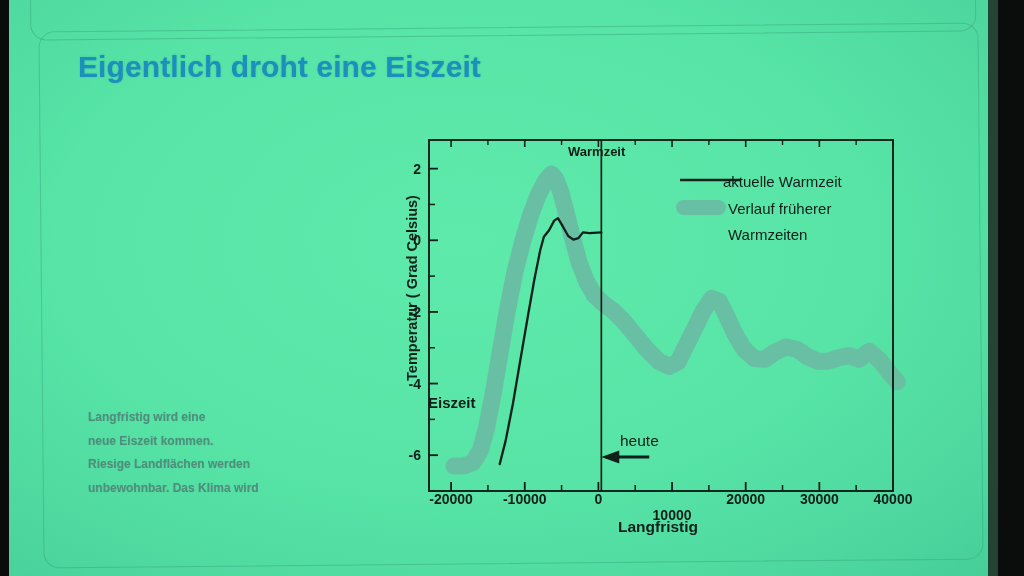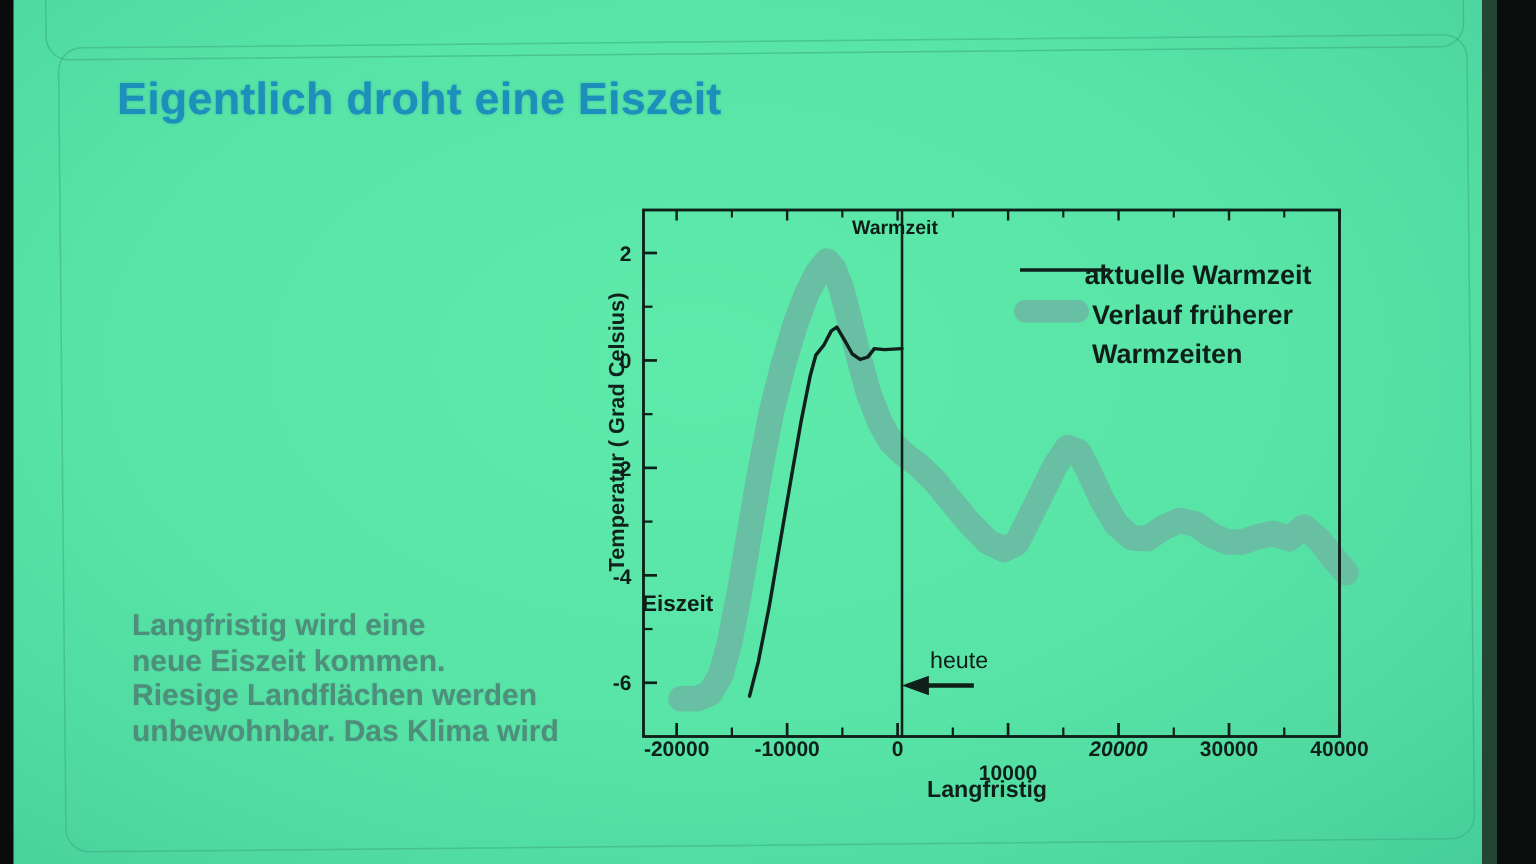--- a/index.html
+++ b/index.html
@@ -43,21 +43,21 @@
     position:absolute;left:70px;top:50px;
     font-size:30px;font-weight:bold;letter-spacing:.1px;
     color:#1c8fba;
     text-shadow:0 0 2px rgba(28,143,186,.45);
     white-space:nowrap;
   }
 
   
   .body-text{
     position:absolute;left:80px;top:406px;width:300px;
-    font-size:20px;font-weight:bold;line-height:23.5px;
+    font-size:12px;font-weight:bold;line-height:23.5px;
     color:#4e8f7c;
     text-shadow:0 0 1px rgba(78,143,124,.4);
   }
   .body-text .ln{display:block;white-space:nowrap;}
 
   
   #chart{
     position:absolute;left:360px;top:130px;width:570px;height:420px;
   }
   .axis-ylabel{
@@ -81,21 +81,21 @@
   .ytick-label{text-align:right;transform:translateY(-50%);}
 
   .plot-note{
     position:absolute;font-weight:bold;color:#0e1d17;white-space:nowrap;
   }
   .note-warmzeit{left:156px;top:14px;font-size:13px;margin-left:44px;}
   .note-eiszeit{left:60px;top:264px;font-size:15px;}
   .note-heute{left:252px;top:302px;font-size:15.5px;font-weight:normal;color:#0e1d17;}
 
   .legend-item{
-    position:absolute;font-size:18px;font-weight:bold;color:#0f1e18;
+    position:absolute;font-size:15px;font-weight:normal;color:#0f1e18;
     white-space:nowrap;
   }
   .legend-l1{left:355px;top:43px;}
   .legend-l2{left:360px;top:70px;}
   .legend-l3{left:360px;top:96px;}
   svg{display:block;}
 </style>
 </head>
 <body>
 
@@ -180,21 +180,21 @@
       <div class="plot-note note-eiszeit">Eiszeit</div>
       <div class="plot-note note-heute">heute</div>
 
       <div class="legend-item legend-l1">aktuelle Warmzeit</div>
       <div class="legend-item legend-l2">Verlauf früherer</div>
       <div class="legend-item legend-l3">Warmzeiten</div>
     <div class="tick-label xtick-label" style="left: 83.0952px;">-20000</div>
         <div class="tick-label xtick-label" style="left: 156.746px;">-10000</div>
         <div class="tick-label xtick-label" style="left: 230.397px;">0</div>
         <div class="tick-label xtick-label" style="left: 304.048px; margin-top: 16px;">10000</div>
-        <div class="tick-label xtick-label" style="left: 377.698px; font-style: italic;">20000</div>
+        <div class="tick-label xtick-label" style="left: 377.698px;">20000</div>
         <div class="tick-label xtick-label" style="left: 451.349px;">30000</div>
         <div class="tick-label xtick-label" style="left: 525px;">40000</div>
         <div class="tick-label ytick-label" style="left: 19px; width: 34px; top: 38.6531px;">2</div>
         <div class="tick-label ytick-label" style="left: 19px; width: 34px; top: 110.286px;">0</div>
         <div class="tick-label ytick-label" style="left: 19px; width: 34px; top: 181.918px;">-2</div>
         <div class="tick-label ytick-label" style="left: 19px; width: 34px; top: 253.551px;">-4</div>
         <div class="tick-label ytick-label" style="left: 19px; width: 34px; top: 325.184px;">-6</div>
       </div>
 
   </div>

